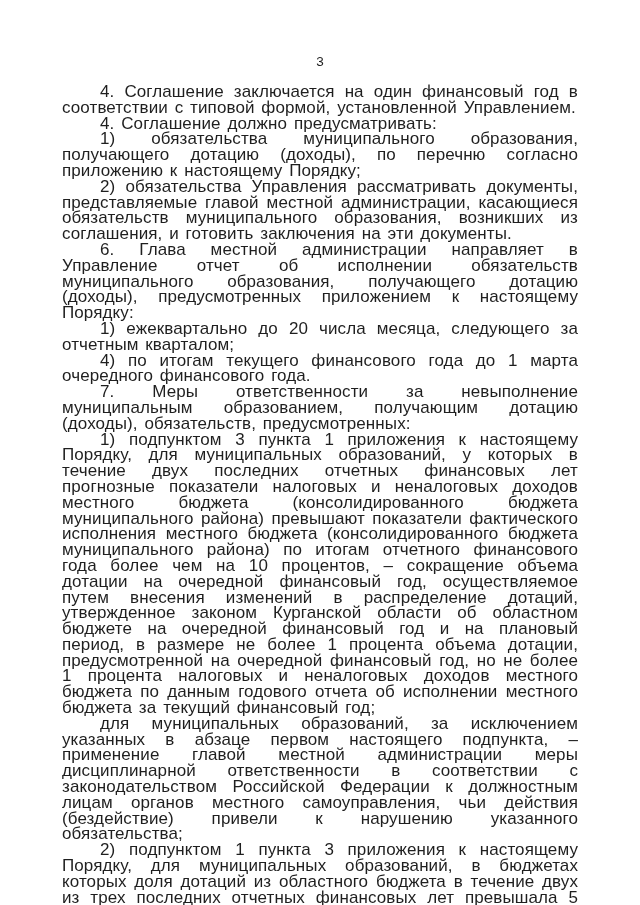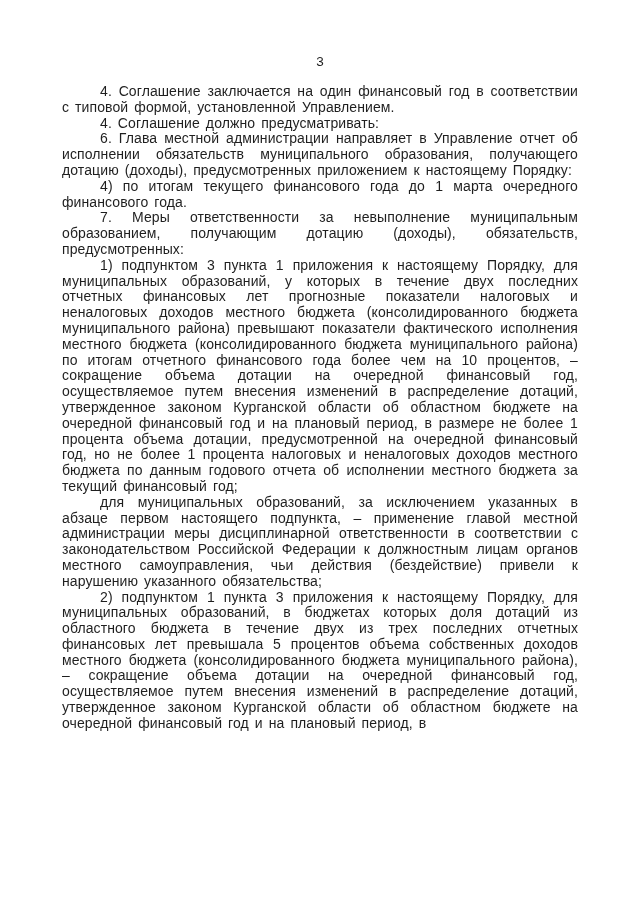--- a/index.html
+++ b/index.html
@@ -32,35 +32,38 @@
   .content {
     position: absolute;
     top: 84px;
     left: 62px;
     width: 516px;
   }
   .para {
     margin: 0;
     text-align: justify;
     text-indent: 38px;
-    font-size: 14px;
+    font-size: 17px;
     line-height: 15.8px;
     word-spacing: 2px;
     letter-spacing: 0.1px;
     color: #1f1f1f;
   }
 </style>
 </head>
 <body>
 
 <div class="sheet">
   <div class="page-number">3</div>
   <div class="content">
       <p class="para">4. Соглашение заключается на один финансовый год в соответствии с типовой формой, установленной Управлением.</p>
       <p class="para">4. Соглашение должно предусматривать:</p>
+      <p class="para">1) обязательства муниципального образования, получающего дотацию (доходы), по перечню согласно приложению к настоящему Порядку;</p>
+      <p class="para">2) обязательства Управления рассматривать документы, представляемые главой местной администрации, касающиеся обязательств муниципального образования, возникших из соглашения, и готовить заключения на эти документы.</p>
       <p class="para">6. Глава местной администрации направляет в Управление отчет об исполнении обязательств муниципального образования, получающего дотацию (доходы), предусмотренных приложением к настоящему Порядку:</p>
+      <p class="para">1) ежеквартально до 20 числа месяца, следующего за отчетным кварталом;</p>
       <p class="para">4) по итогам текущего финансового года до 1 марта очередного финансового года.</p>
       <p class="para">7. Меры ответственности за невыполнение муниципальным образованием, получающим дотацию (доходы), обязательств, предусмотренных:</p>
       <p class="para">1) подпунктом 3 пункта 1 приложения к настоящему Порядку, для муниципальных образований, у которых в течение двух последних отчетных финансовых лет прогнозные показатели налоговых и неналоговых доходов местного бюджета (консолидированного бюджета муниципального района) превышают показатели фактического исполнения местного бюджета (консолидированного бюджета муниципального района) по итогам отчетного финансового года более чем на 10 процентов, – сокращение объема дотации на очередной финансовый год, осуществляемое путем внесения изменений в распределение дотаций, утвержденное законом Курганской области об областном бюджете на очередной финансовый год и на плановый период, в размере не более 1 процента объема дотации, предусмотренной на очередной финансовый год, но не более 1 процента налоговых и неналоговых доходов местного бюджета по данным годового отчета об исполнении местного бюджета за текущий финансовый год;</p>
       <p class="para">для муниципальных образований, за исключением указанных в абзаце первом настоящего подпункта, – применение главой местной администрации меры дисциплинарной ответственности в соответствии с законодательством Российской Федерации к должностным лицам органов местного самоуправления, чьи действия (бездействие) привели к нарушению указанного обязательства;</p>
       <p class="para">2) подпунктом 1 пункта 3 приложения к настоящему Порядку, для муниципальных образований, в бюджетах которых доля дотаций из областного бюджета в течение двух из трех последних отчетных финансовых лет превышала 5 процентов объема собственных доходов местного бюджета (консолидированного бюджета муниципального района), – сокращение объема дотации на очередной финансовый год, осуществляемое путем внесения изменений в распределение дотаций, утвержденное законом Курганской области об областном бюджете на очередной финансовый год и на плановый период, в</p>
     </div>
 </div>
 
 </body></html>

